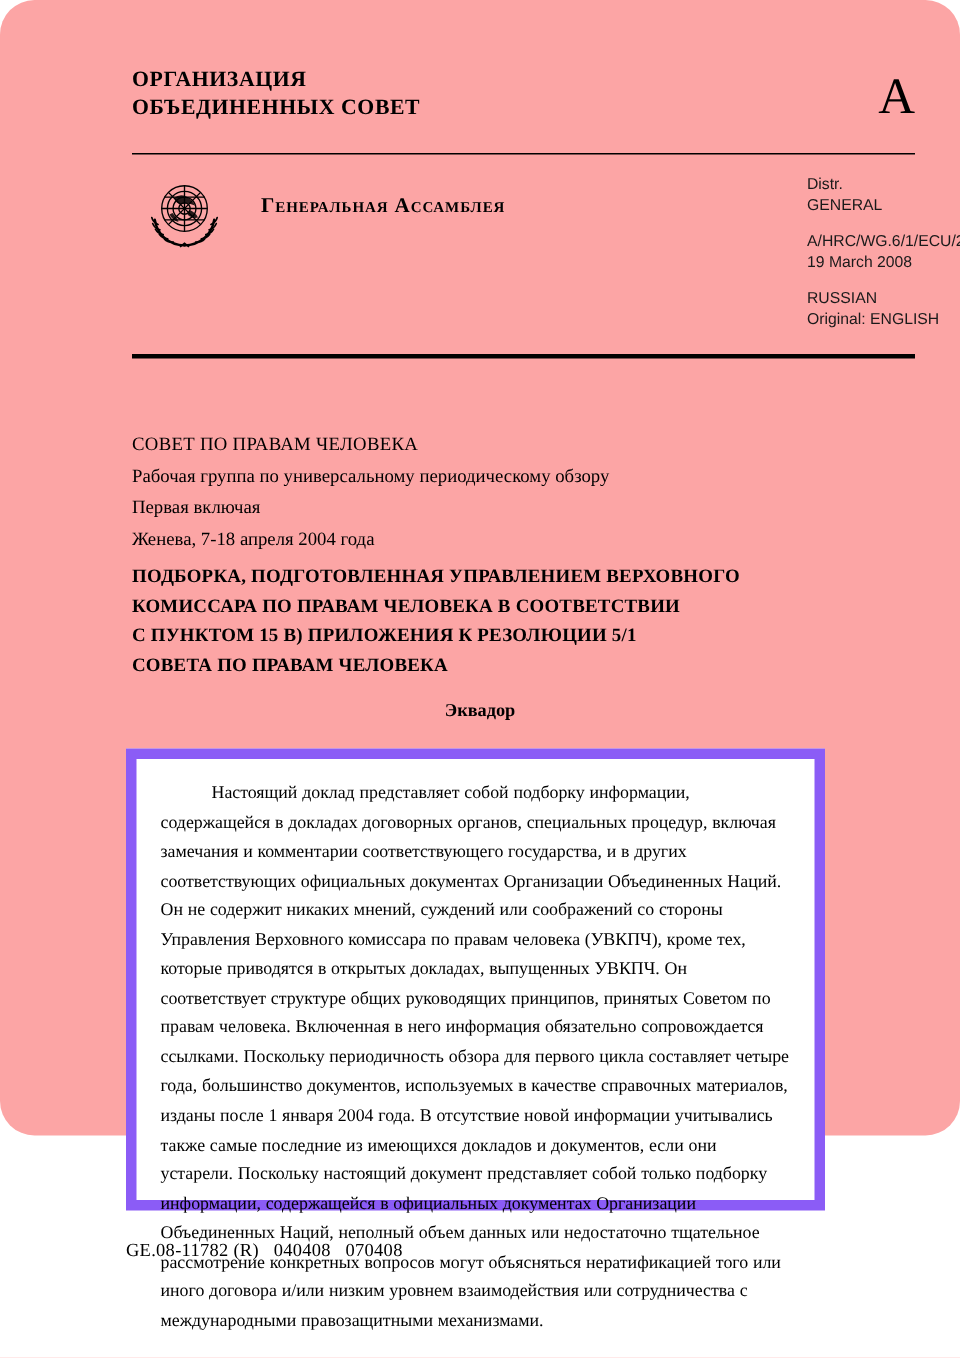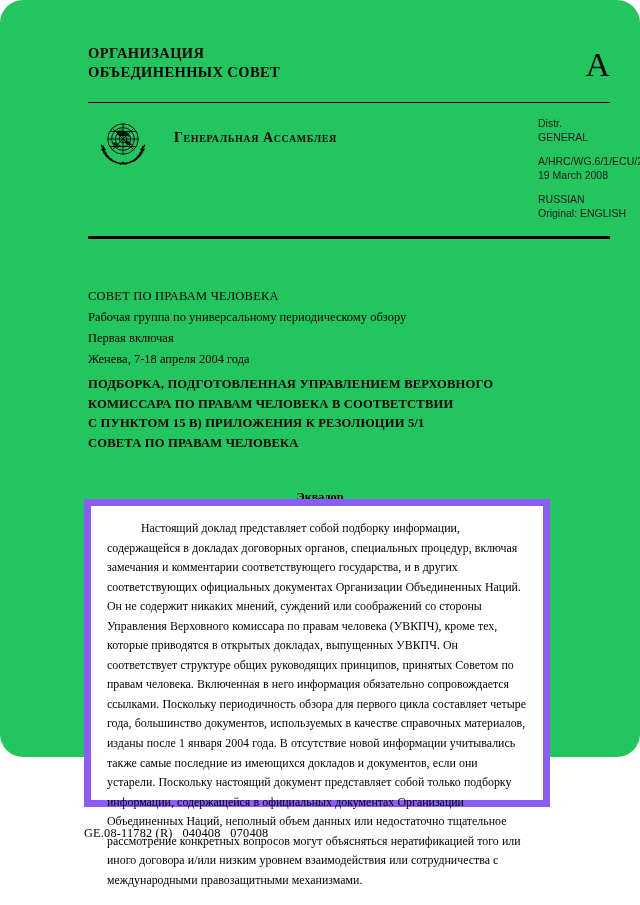--- a/index.html
+++ b/index.html
@@ -14,21 +14,21 @@
     font-family: "Liberation Serif", "DejaVu Serif", serif;
     color: #000000;
     position: relative;
     overflow: hidden;
   }
   .page {
     position: absolute;
     left: 0; top: 0;
     width: 640px;
     height: 757px;
-    background: #22c55e;
+    background: #fca5a5;
     border-radius: 23px;
   }
 
   
   .masthead {
     position: absolute;
     left: 88px;
     top: 44px;
     width: 522px;
   }
@@ -128,21 +128,21 @@
     font-weight: bold;
     font-size: 12.6px;
     line-height: 19.5px;
     letter-spacing: 0.15px;
   }
   .main-title div { white-space: nowrap; }
 
   .country {
     position: absolute;
     left: 88px;
-    top: 490px;
+    top: 466px;
     width: 464px;
     text-align: center;
     font-weight: bold;
     font-size: 12.2px;
   }
 
   
   .abstract-box {
     position: absolute;
     left: 84px;

